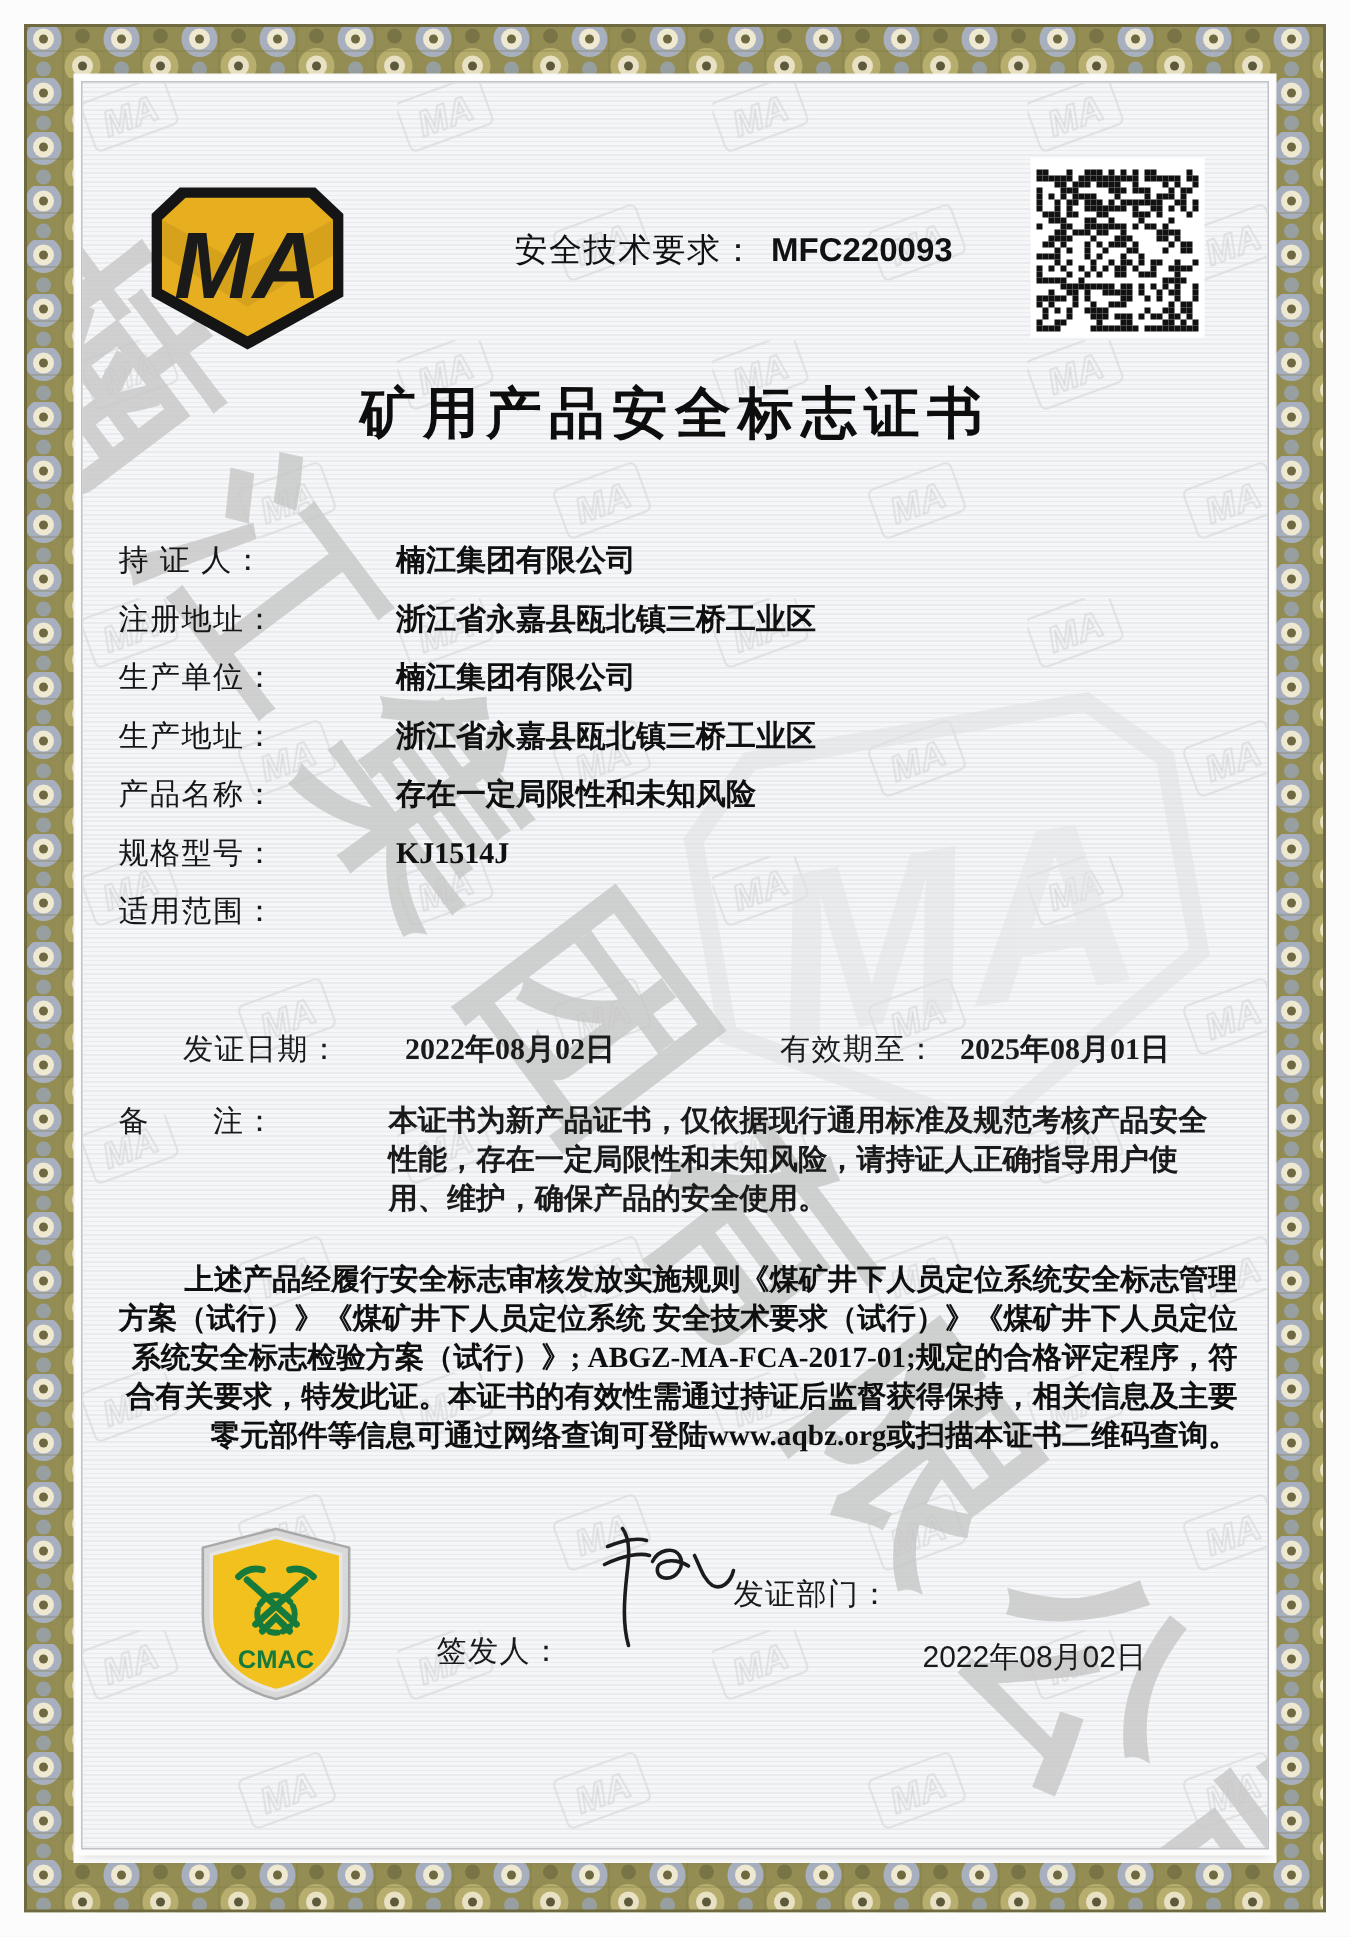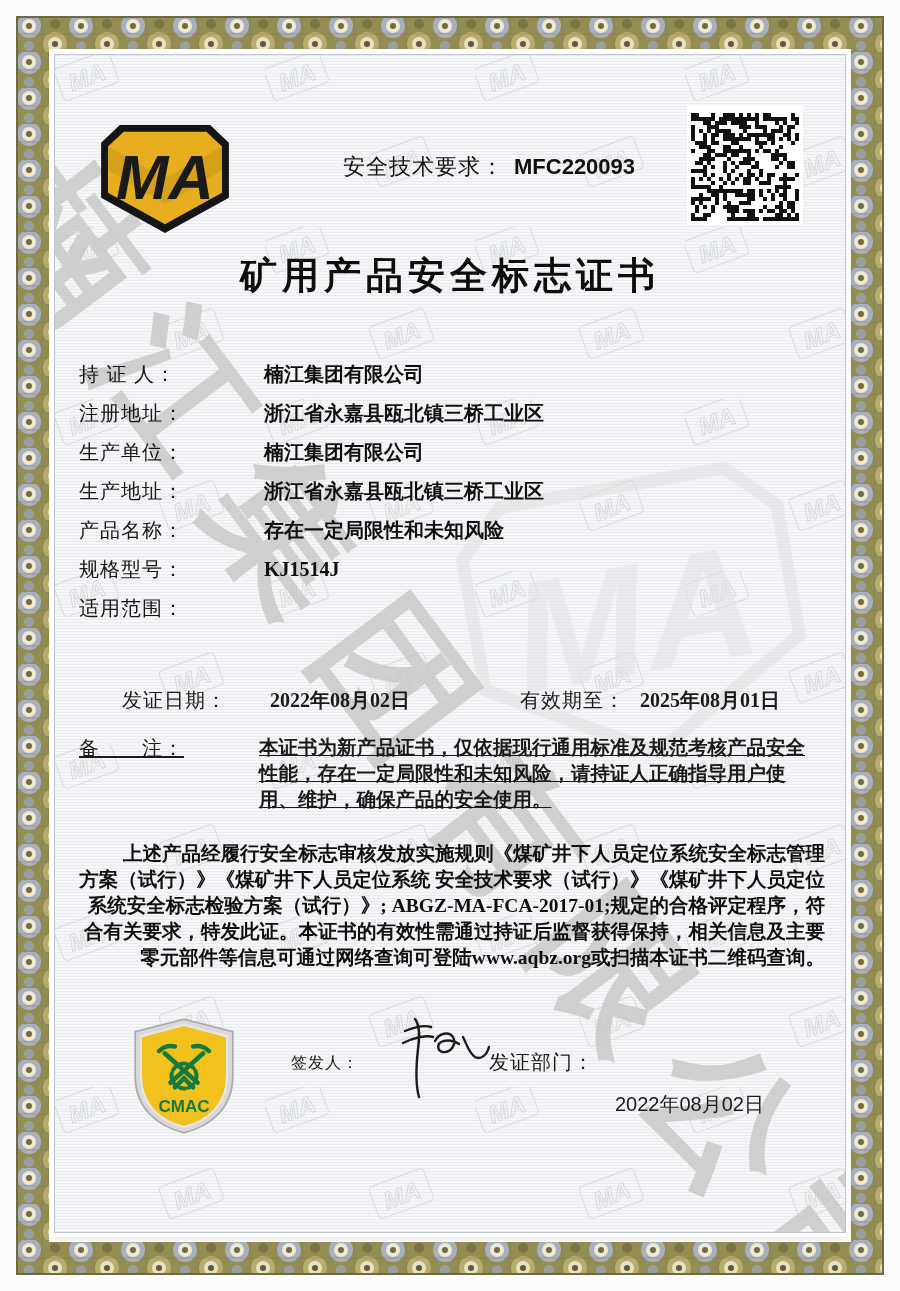--- a/index.html
+++ b/index.html
@@ -41,30 +41,30 @@
   .field-row{display:flex;align-items:flex-start;margin-bottom:13px;line-height:26px;gap:37px;}
   .field-row .label{min-width:148px;font-size:20px;color:#161616;white-space:nowrap;letter-spacing:1px;}
   .field-row .value{
     font-family:"Liberation Serif","DejaVu Serif",serif;font-weight:600;
     font-size:20px;color:#101010;flex:1;
   }
   .dates-row{position:absolute;left:24px;top:632px;width:744px;display:flex;line-height:26px;justify-content:center;}
   .dates-row .label{font-size:20px;letter-spacing:1px;white-space:nowrap;}
   .dates-row .value{font-family:"Liberation Serif","DejaVu Serif",serif;font-weight:600;font-size:20px;}
   .dates-row .v1{width:250px;margin-left:0;}
-  .remark-row{position:absolute;left:24px;top:680px;width:744px;display:flex;line-height:26px;text-decoration:underline;}
+  .remark-row{position:absolute;left:24px;top:680px;width:744px;display:flex;line-height:26px;}
   .remark-row .label{min-width:148px;font-size:20px;letter-spacing:1px;white-space:nowrap;}
   .remark-row .value{font-family:"Liberation Serif","DejaVu Serif",serif;font-weight:700;font-size:19.5px;flex:1;margin-left:32px;}
   .body-par{
     position:absolute;left:24px;top:786px;width:746px;margin:0;
     font-family:"Liberation Serif","DejaVu Serif",serif;font-weight:700;
     font-size:19.5px;line-height:26px;text-indent:2em;color:#0f0f0f;text-align:right;
   }
   .cmac{position:absolute;left:72px;top:962px;}
-  .signer-label{position:absolute;left:236px;top:998px;font-size:16px;letter-spacing:1px;text-align:center;}
+  .signer-label{position:absolute;left:236px;top:1032px;font-size:20px;letter-spacing:1px;text-align:center;}
   .signature{position:absolute;left:330px;top:942px;}
   .dept-label{position:absolute;left:434px;top:994px;font-size:20px;letter-spacing:1px;}
   .footer-date{position:absolute;left:560px;top:1036px;font-size:20px;}
 </style>
 </head>
 <body>
 
 <svg id="frame" width="868" height="1259">
   <defs>
     <pattern id="guill" width="52" height="36" patternUnits="userSpaceOnUse">

